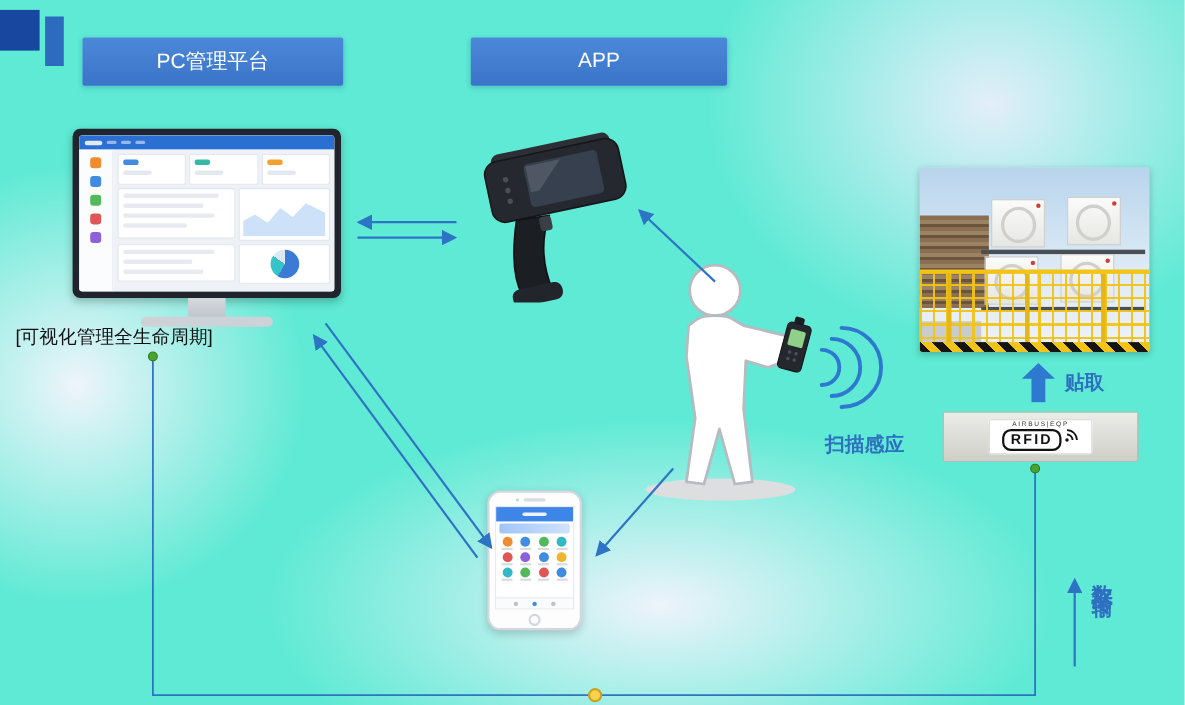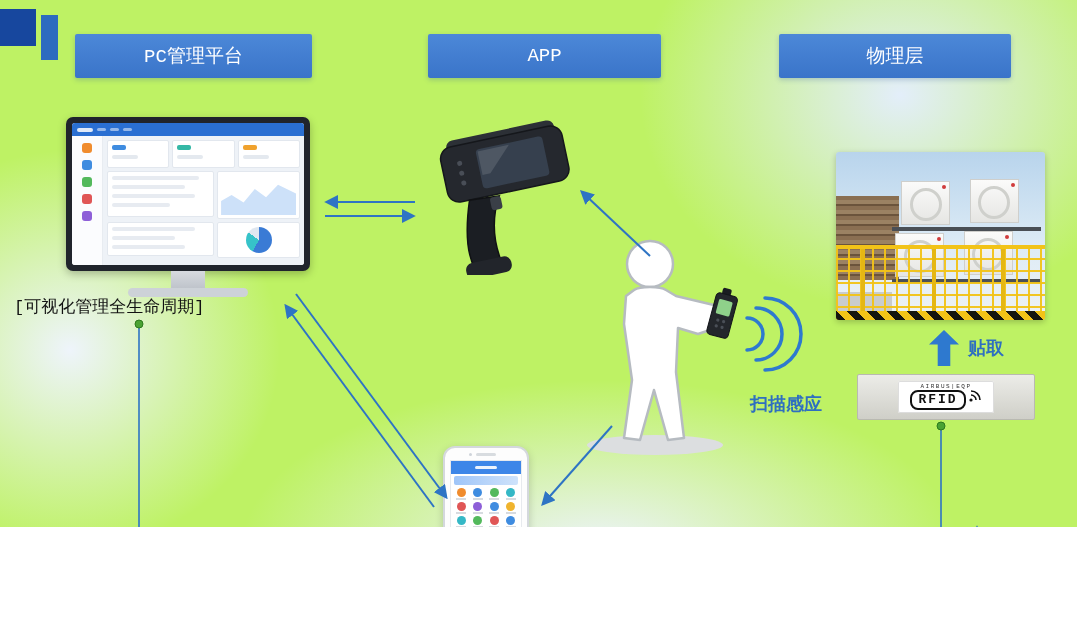--- a/index.html
+++ b/index.html
@@ -1,17 +1,17 @@
 <!DOCTYPE html>
 <html><head>
 <meta charset="utf-8">
 <style>
   html,body{margin:0;padding:0;background:#fff;}
-  .canvas{position:relative;width:1077px;height:527px;background:#bef264;overflow:hidden;
-          font-family:Liberation Mono, monospace;color:#111;}
+  .canvas{position:relative;width:1077px;height:641px;background:#5eead4;overflow:hidden;
+          font-family:Liberation Sans, sans-serif;color:#111;}
   .abs{position:absolute;}
   
   .blob{position:absolute;border-radius:50%;pointer-events:none;}
   .blob1{left:640px;top:-120px;width:520px;height:430px;background:radial-gradient(closest-side,#e3eefa,rgba(227,238,250,0));}
   .blob2{left:-140px;top:150px;width:420px;height:400px;background:radial-gradient(closest-side,#eef4fb,rgba(238,244,251,0));}
   .blob3{left:240px;top:380px;width:720px;height:340px;background:radial-gradient(closest-side,#edf3fb,rgba(237,243,251,0));}
   
   .sq1{left:0;top:9px;width:36px;height:37px;background:#17479e;}
   .sq2{left:41px;top:15px;width:17px;height:45px;background:#2d6bbf;}
   
@@ -116,23 +116,20 @@
 
   <div class="abs sq1"></div>
   <div class="abs sq2"></div>
 
   <div class="abs hdr hdr-pc">
     <span>PC管理平台</span>
   </div>
   <div class="abs hdr hdr-app">
     <span>APP</span>
   </div>
-  <div class="abs hdr hdr-phy">
-    <span>物理层</span>
-  </div>
 
   <div class="abs monitor-frame">
     <div class="dash">
       <div class="dash-top">
           <b></b>
           <i></i>
           <i></i>
           <i></i>
         </div>
       <div class="dash-side">

